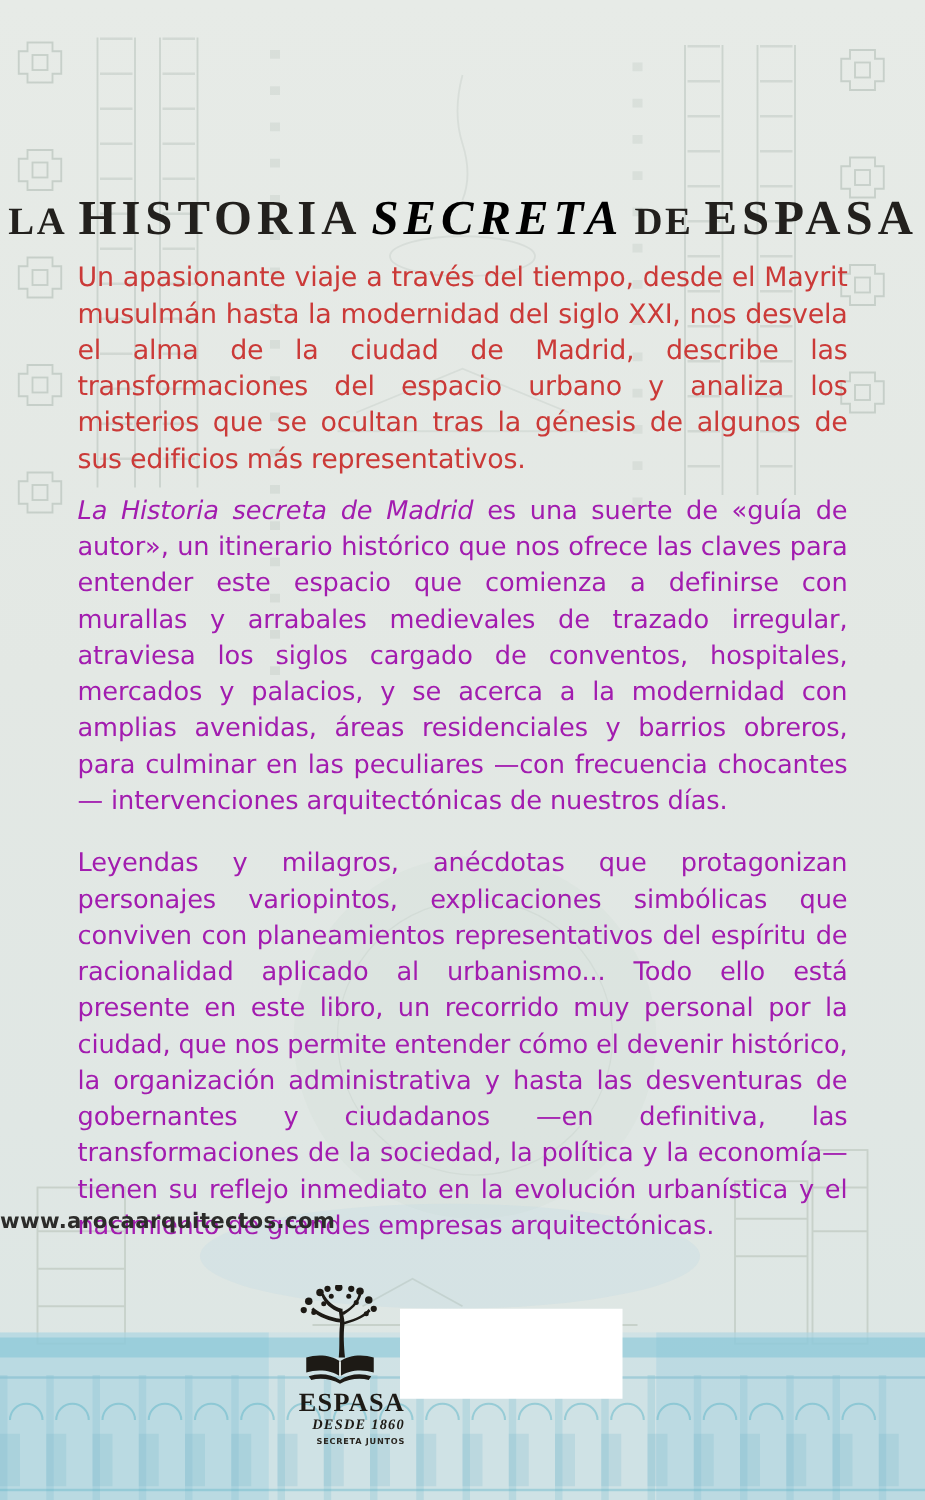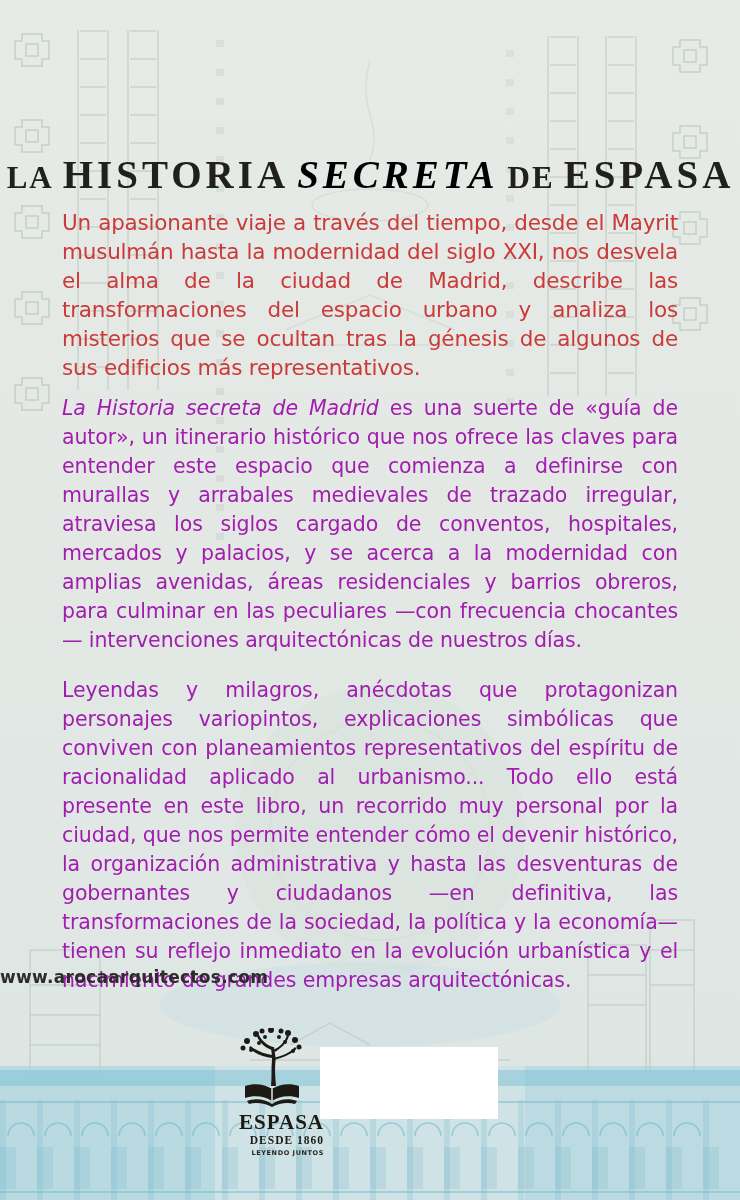--- a/index.html
+++ b/index.html
@@ -41,21 +41,21 @@
     position:absolute;left:219px;top:1028px;width:105px;text-align:right;
     color:#1d1a15;line-height:1;
   }
   .logo svg{display:block;margin:0 auto;}
   .logo-name{
     font-family:"Liberation Serif","DejaVu Serif",serif;font-weight:bold;
     font-size:21px;letter-spacing:1px;margin-top:2px;
   }
   .logo-since{
     font-family:"Liberation Serif","DejaVu Serif",serif;font-weight:bold;
-    font-size:11.5px;letter-spacing:1px;margin-top:2px;
+    font-size:11.5px;letter-spacing:1px;margin-top:2px;font-style:italic;
   }
   .logo-tagline{
     font-size:6.5px;font-weight:bold;letter-spacing:0.6px;margin-top:3px;color:#2a2620;
   }
   .barcode-box{
     position:absolute;left:320px;top:1047px;width:178px;height:72px;background:#ffffff;
   }
 </style>
 </head>
 <body>
@@ -171,16 +171,16 @@
         <circle cx="24" cy="15" r="2"></circle>
         <circle cx="50" cy="14" r="2"></circle>
 
       <path d="M10,58 C19,55 30,56 37,61 C44,56 55,55 64,58 L64,70 C55,67 44,68 37,73 C30,68 19,67 10,70 Z"></path>
       <path d="M37,61 l0,12" stroke="#e3e8e4" stroke-width="1.5"></path>
       <path d="M12,73 C20,70 30,71 37,76 C44,71 54,70 62,73 L60,76 C53,74 44,75 37,79 C30,75 21,74 14,76 Z"></path>
     </g>
   </svg>
   <div class="logo-name">ESPASA</div>
   <div class="logo-since">DESDE 1860</div>
-  <div class="logo-tagline">LEYENDO JUNTOS</div>
+  <div class="logo-tagline">SECRETA JUNTOS</div>
 </div>
 
 <div class="barcode-box"></div>
 
 </body></html>

